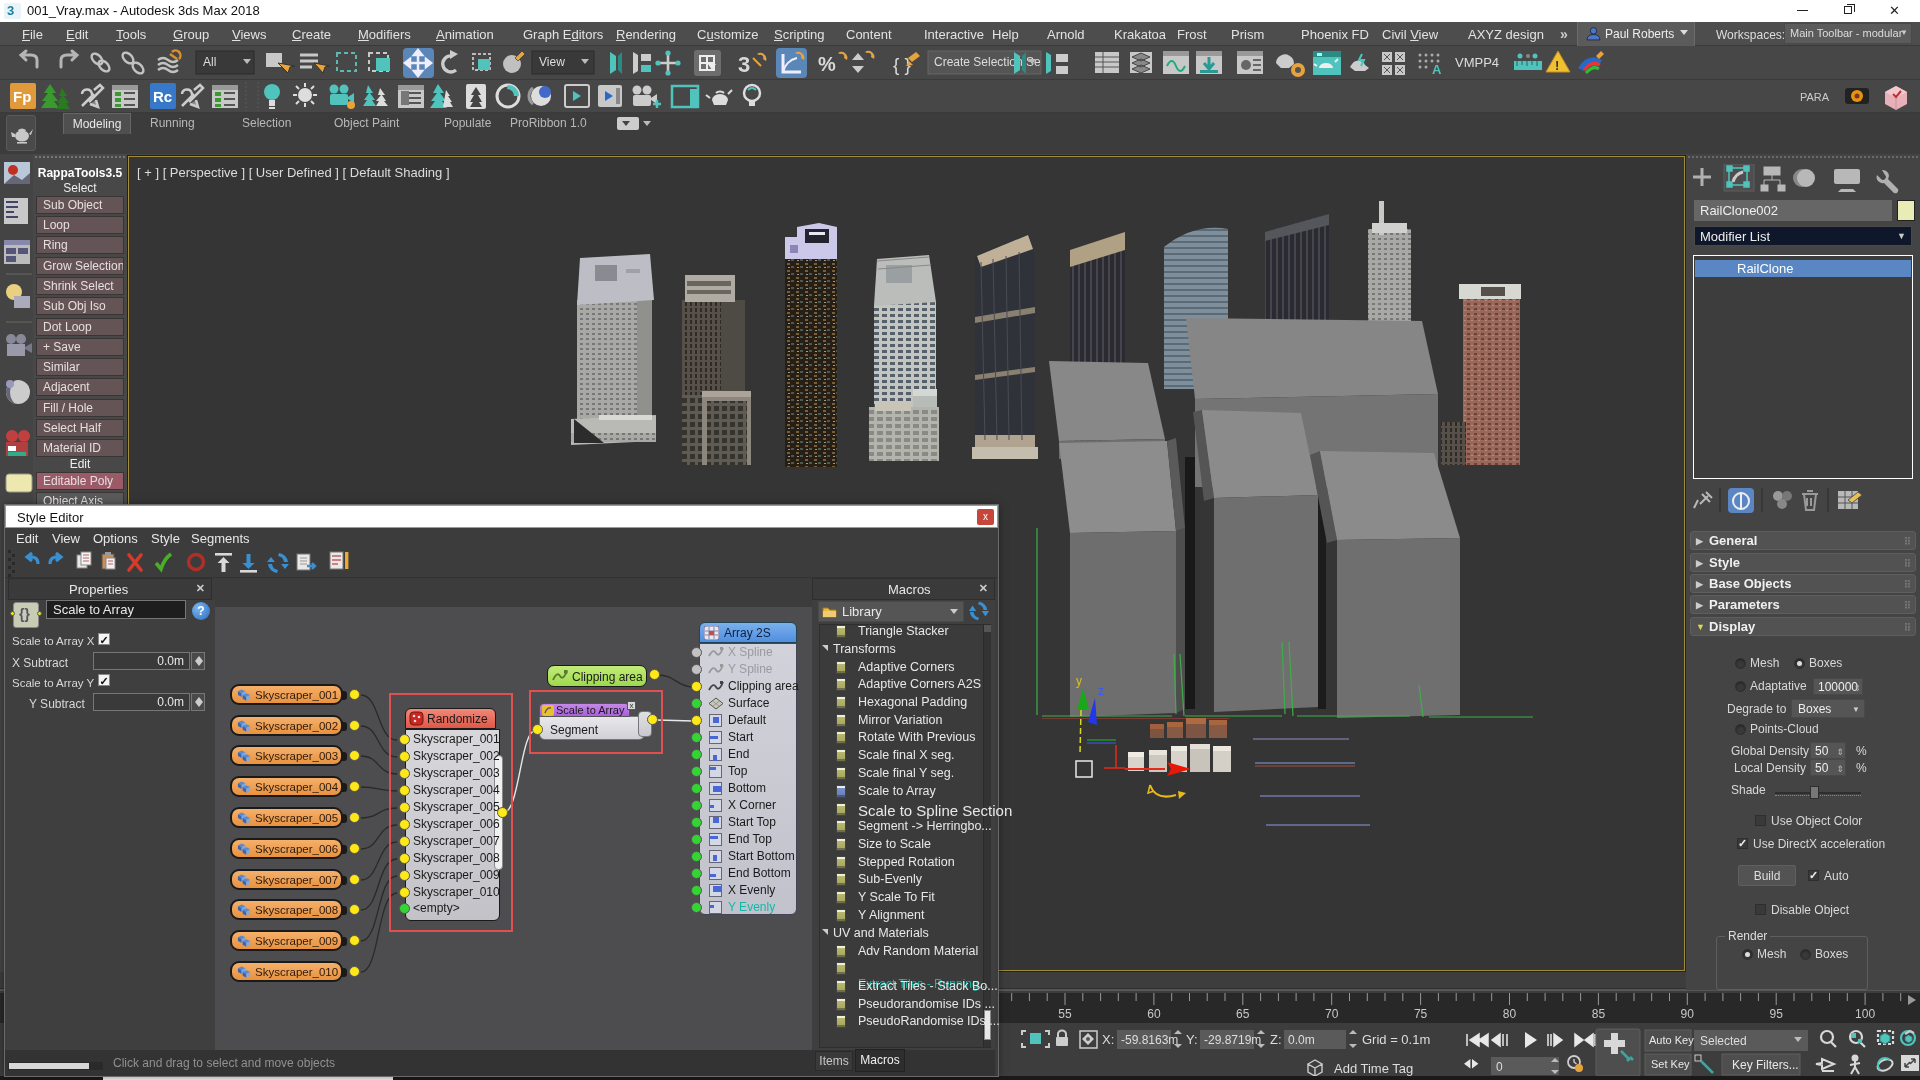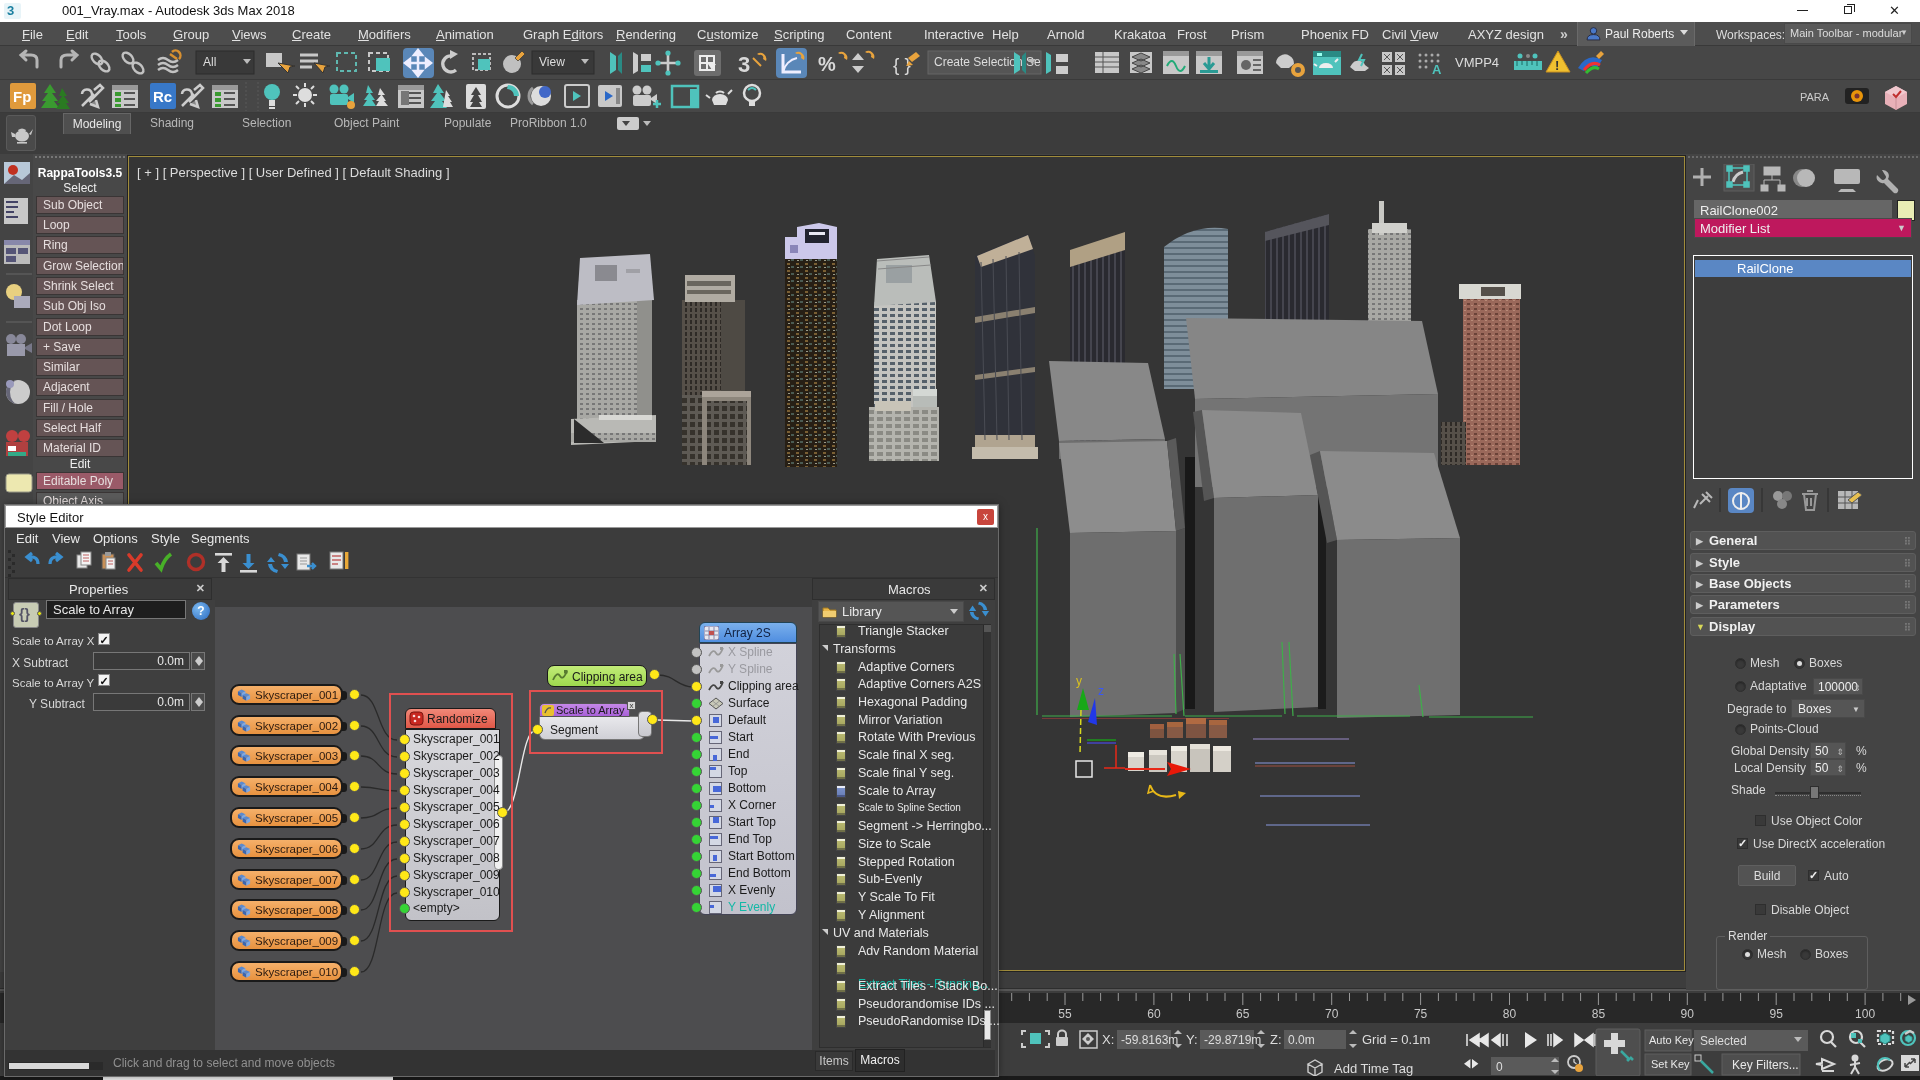--- a/index.html
+++ b/index.html
@@ -29,21 +29,21 @@
 
 </style>
 </head>
 <body>
 <div id="root">
 
 <div class="abs" id="titlebar" style="left:0;top:0;width:1920px;height:22px;background:#fff;">
   <div class="abs" style="left:4px;top:3px;width:17px;height:16px;background:#e8f4f8;border-radius:2px;">
         <span style="position:absolute;left:3px;top:0px;font-size:13px;font-weight:bold;color:#1a7fa0;">3</span>
       </div>
-  <div class="abs" style="left:27px;top:3px;font-size:13px;color:#111;margin-left:35px;">001_Vray.max - Autodesk 3ds Max 2018</div>
+  <div class="abs" style="left:27px;top:3px;font-size:13px;color:#111;">001_Vray.max - Autodesk 3ds Max 2018</div>
   <div class="abs" style="left:1797px;top:10px;width:11px;height:1px;background:#222;"></div>
   <div class="abs" style="left:1844px;top:6px;width:8px;height:8px;border:1px solid #222;"></div>
   <div class="abs" style="left:1847px;top:4px;width:8px;height:8px;border:1px solid #222;border-left:none;border-bottom:none;"></div>
   <div class="abs" style="left:1889px;top:3px;font-size:13px;color:#222;">✕</div>
 </div>
 
 <div class="abs" id="menubar" style="left:0;top:22px;width:1920px;height:24px;background:#4d4d4d;border-bottom:1px solid #393939;">
   <div class="abs" style="left:0;top:5px;width:1570px;color:#e2e2e2;font-size:13px;">
     <span style="position:absolute;left:22px;"><u>F</u>ile</span>
     <span style="position:absolute;left:66px;"><u>E</u>dit</span>
@@ -378,21 +378,21 @@
 
 <div class="abs" id="ribbon" style="left:0;top:113px;width:1920px;height:41px;background:#3c3c3c;">
   <div class="abs" style="left:6px;top:2px;width:30px;height:36px;background:#4a4a4a;border:1px solid #5a5a5a;border-radius:3px;">
     <svg width="28" height="28" style="position:absolute;left:1px;top:3px;" viewBox="0 0 28 28">
           <ellipse cx="14" cy="17" rx="7" ry="5.5" fill="#c8c8c8"></ellipse>
           <path d="M7 15 l-4 -2 1 5 3 0 M21 15 l4 -5 -2 6 M10 11 q4 -3 8 0 l-1 2 h-6 z" fill="#c8c8c8"></path>
           <rect x="9" y="23" width="10" height="1.6" fill="#c8c8c8"></rect>
         </svg>
   </div>
   <div class="abs" style="left:63px;top:0px;width:68px;height:21px;background:#4f4f4f;border:1px solid #666;border-bottom:none;color:#e8e8e8;font-size:12px;text-align:center;line-height:20px;">Modeling</div>
-  <div class="abs" style="left:150px;top:3px;color:#b8b8b8;font-size:12px;">Shading</div>
+  <div class="abs" style="left:150px;top:3px;color:#b8b8b8;font-size:12px;">Running</div>
   <div class="abs" style="left:242px;top:3px;color:#b8b8b8;font-size:12px;">Selection</div>
   <div class="abs" style="left:334px;top:3px;color:#b8b8b8;font-size:12px;">Object Paint</div>
   <div class="abs" style="left:444px;top:3px;color:#b8b8b8;font-size:12px;">Populate</div>
   <div class="abs" style="left:510px;top:3px;color:#b8b8b8;font-size:12px;">ProRibbon 1.0</div>
   <div class="abs" style="left:617px;top:4px;width:22px;height:13px;background:#ccc;border-radius:2px;"></div>
   <div class="abs" style="left:622px;top:8px;width:0;height:0;border-left:4px solid transparent;border-right:4px solid transparent;border-top:5px solid #444;"></div>
   <div class="abs" style="left:643px;top:8px;width:0;height:0;border-left:4px solid transparent;border-right:4px solid transparent;border-top:5px solid #bbb;"></div>
 </div>
 
 <div class="abs" id="main" style="left:0;top:154px;width:1920px;height:818px;background:#444;">
@@ -684,21 +684,21 @@
           <circle cx="120" cy="14" r="9"></circle>
         </g>
     <g fill="#b8b8b8">
           <rect x="148" y="5" width="26" height="15" rx="2"></rect>
           <path d="M155 25 h12 l3 3 h-18 z"></path>
         </g>
     <path d="M196 6 a6 6 0 0 1 6 9 l10 10 a3 3 0 0 1 -4 4 l-10 -10 a6 6 0 0 1 -7 -8 l4 4 a2.5 2.5 0 0 0 4 -4 z" fill="#b0b0b0"></path>
   </svg>
   <div class="abs" style="left:8px;top:46px;width:198px;height:21px;background:#666;color:#eee;font-size:13px;line-height:21px;padding-left:6px;">RailClone002</div>
   <div class="abs" style="left:211px;top:46px;width:18px;height:21px;background:#e9edb5;border:1px solid #222;"></div>
-  <div class="abs" style="left:8px;top:64px;width:218px;height:20px;background:#be185d;border:1px solid #494949;color:#eee;font-size:13px;line-height:19px;padding-left:5px;">Modifier List
+  <div class="abs" style="left:8px;top:72px;width:218px;height:20px;background:#0f172a;border:1px solid #494949;color:#eee;font-size:13px;line-height:19px;padding-left:5px;">Modifier List
     <span style="position:absolute;right:5px;top:0;color:#ccc;font-size:9px;">▼</span></div>
   <div class="abs" style="left:7px;top:101px;width:220px;height:224px;background:#3d3d3d;border:1px solid #fff;">
     <div class="abs" style="left:1px;top:4px;width:216px;height:17px;background:#5a87c4;color:#fff;font-size:13px;padding-left:42px;line-height:17px;">RailClone</div>
   </div>
   <svg class="abs" style="left:0;top:332px;" width="234" height="30" viewBox="0 0 234 30">
     <path d="M14 18 l8 -8 m-2 -4 l6 6 m-10 -4 l8 8 m-12 -2 l-4 8" stroke="#b8b8b8" stroke-width="2" fill="none"></path>
     <path d="M34 2 v24" stroke="#2a2a2a"></path>
     <rect x="42" y="2" width="26" height="25" rx="4" fill="#5a87c4"></rect>
         <path d="M55 7 a5 5 0 0 1 0 16 a5 5 0 0 1 0 -16 v16" stroke="#eee" stroke-width="2" fill="none"></path>
     <path d="M76 2 v24" stroke="#2a2a2a"></path>
@@ -1421,21 +1421,21 @@
 <div class="abs" style="left:831px;top:261px;width:160px;height:16px;">
         <span style="position:absolute;left:0;top:1px;width:10px;height:13px;background:linear-gradient(#f0f0d8 15%,#b8b870 15%,#a8a860 85%,#707048 85%);border:1px solid #444;"></span>
         <span style="position:absolute;left:22px;top:0px;color:#e8e8e8;font-size:12.5px;white-space:nowrap;">Scale final Y seg.</span>
       </div>
 <div class="abs" style="left:831px;top:279px;width:160px;height:16px;">
         <span style="position:absolute;left:0;top:1px;width:10px;height:13px;background:linear-gradient(#e8ecf8 15%,#7a90c8 15%,#6a80b8 85%,#4a5888 85%);border:1px solid #444;"></span>
         <span style="position:absolute;left:22px;top:0px;color:#e8e8e8;font-size:12.5px;white-space:nowrap;">Scale to Array</span>
       </div>
 <div class="abs" style="left:831px;top:297px;width:160px;height:16px;">
         <span style="position:absolute;left:0;top:1px;width:10px;height:13px;background:linear-gradient(#f0f0d8 15%,#b8b870 15%,#a8a860 85%,#707048 85%);border:1px solid #444;"></span>
-        <span style="position:absolute;left:22px;top:0px;color:#e8e8e8;font-size:10px;white-space:nowrap;text-align:right;">Scale to Spline Section</span>
+        <span style="position:absolute;left:22px;top:0px;color:#e8e8e8;font-size:15px;white-space:nowrap;text-align:right;">Scale to Spline Section</span>
       </div>
 <div class="abs" style="left:831px;top:314px;width:160px;height:16px;">
         <span style="position:absolute;left:0;top:1px;width:10px;height:13px;background:linear-gradient(#f0f0d8 15%,#b8b870 15%,#a8a860 85%,#707048 85%);border:1px solid #444;"></span>
         <span style="position:absolute;left:22px;top:0px;color:#e8e8e8;font-size:12.5px;white-space:nowrap;">Segment -&gt; Herringbo...</span>
       </div>
 <div class="abs" style="left:831px;top:332px;width:160px;height:16px;">
         <span style="position:absolute;left:0;top:1px;width:10px;height:13px;background:linear-gradient(#f0f0d8 15%,#b8b870 15%,#a8a860 85%,#707048 85%);border:1px solid #444;"></span>
         <span style="position:absolute;left:22px;top:0px;color:#e8e8e8;font-size:12.5px;white-space:nowrap;">Size to Scale</span>
       </div>
 <div class="abs" style="left:831px;top:350px;width:160px;height:16px;">

